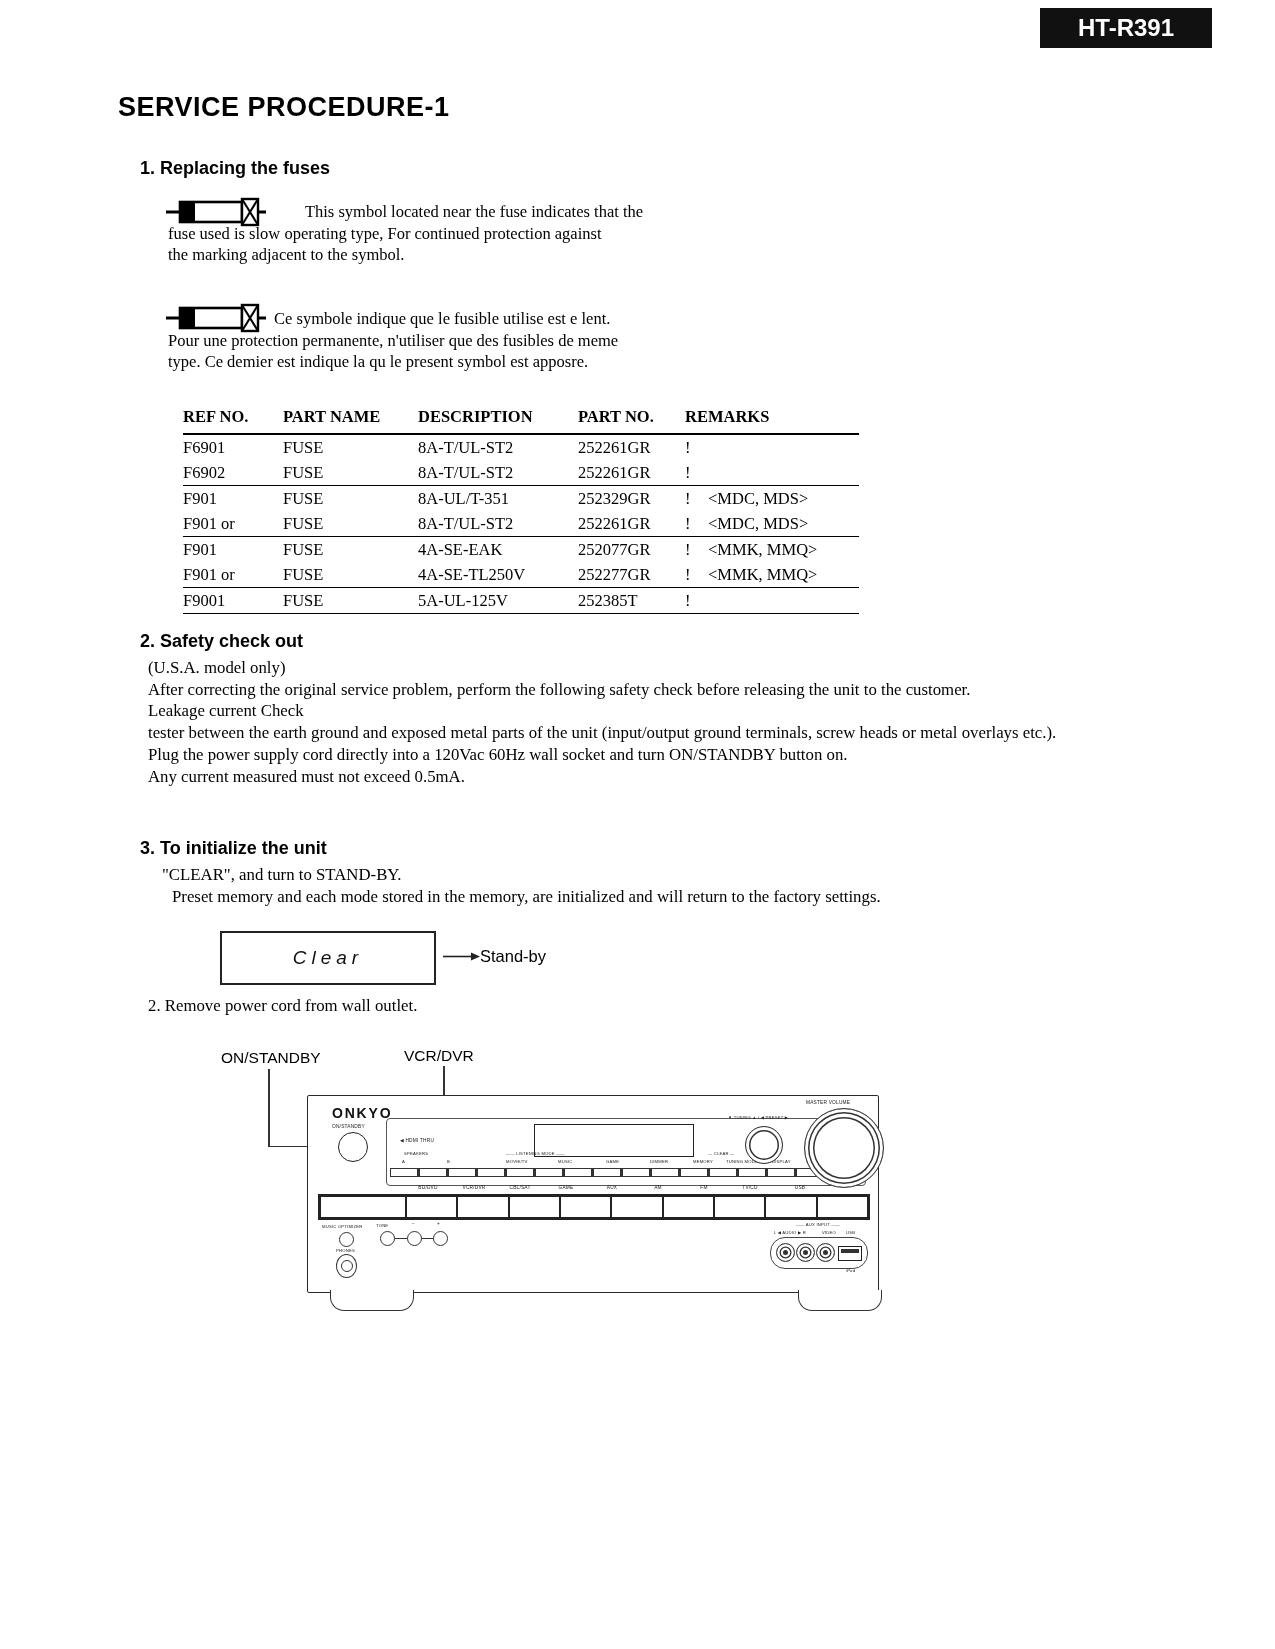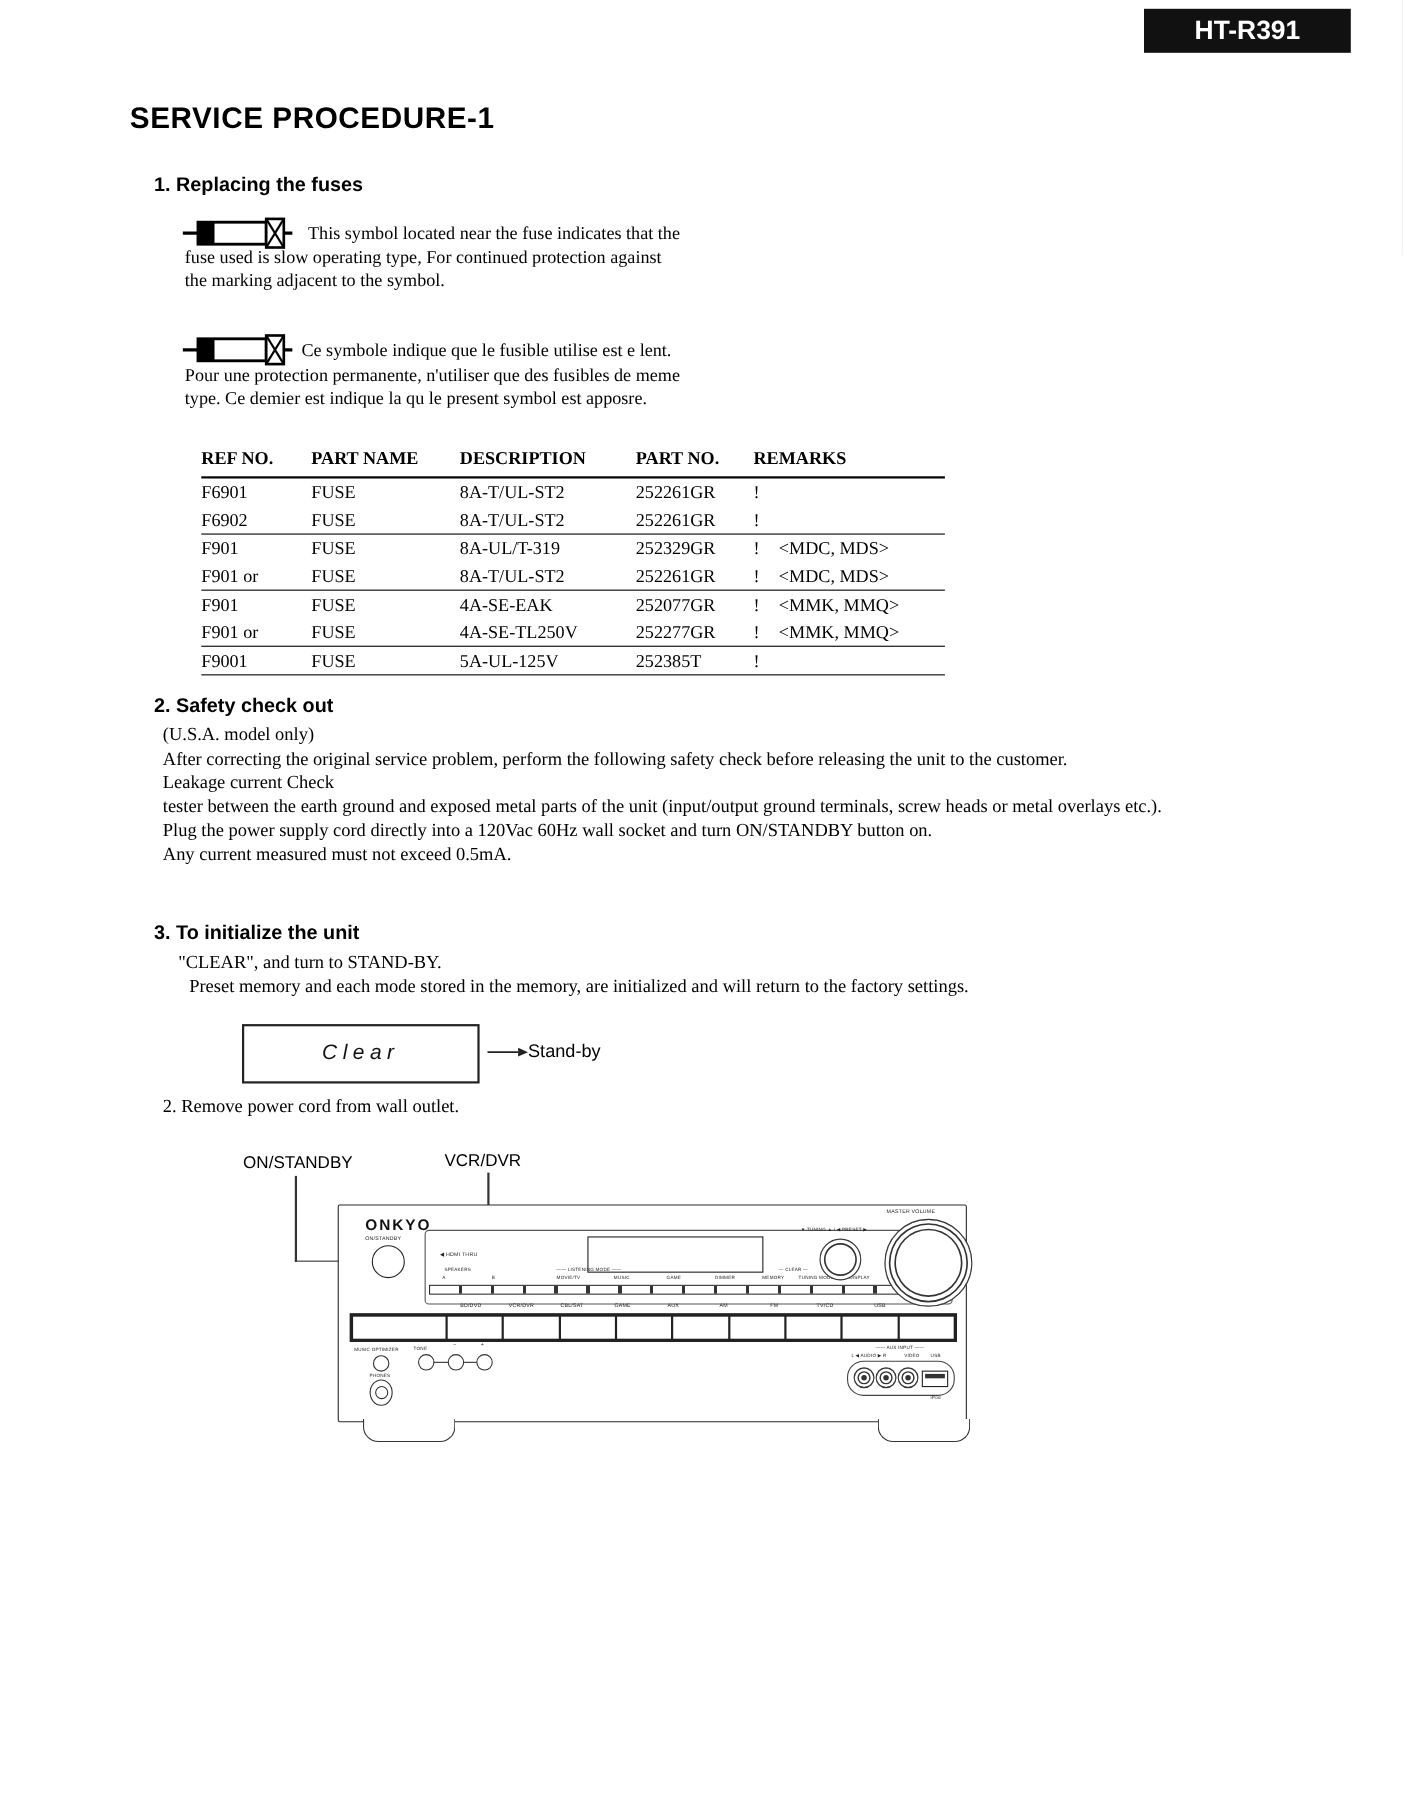--- a/index.html
+++ b/index.html
@@ -3,21 +3,21 @@
 <meta charset="utf-8">
 <style>
   html,body{margin:0;padding:0;background:#e8e8e8;}
   #page{position:relative;width:1275px;height:1649px;background:#ffffff;margin:0 auto;
         font-family:"Liberation Serif",serif;color:#000;overflow:hidden;}
   .abs{position:absolute;}
   .sans{font-family:"Liberation Sans",sans-serif;}
   .b{font-weight:bold;}
 
   
-  #model-badge{left:1040px;top:8px;width:188px;height:40px;background:#111;color:#fff;
+  #model-badge{left:1040px;top:8px;width:172px;height:40px;background:#111;color:#fff;
     display:flex;align-items:center;justify-content:center;font-size:24px;font-weight:bold;}
 
   #page-title{left:118px;top:92px;font-size:27px;letter-spacing:.5px;}
   .sec-head{font-size:18px;}
 
   
   .note{font-size:16.5px;line-height:21.7px;width:500px;}
   .fuse-ico{width:100px;height:32px;}
 
   
@@ -80,21 +80,21 @@
   <svg class="abs fuse-ico" style="left:166px;top:196px;" viewBox="0 0 100 32">
     <line x1="0" y1="16" x2="14" y2="16" stroke="#000" stroke-width="3"></line>
     <rect x="14" y="6" width="62" height="20" fill="#fff" stroke="#000" stroke-width="2.6"></rect>
     <rect x="14" y="6" width="15" height="20" fill="#000"></rect>
     <rect x="76" y="3" width="16" height="26" fill="#fff" stroke="#000" stroke-width="2.4"></rect>
     <line x1="76" y1="3" x2="92" y2="29" stroke="#000" stroke-width="2"></line>
     <line x1="92" y1="3" x2="76" y2="29" stroke="#000" stroke-width="2"></line>
     <line x1="92" y1="16" x2="100" y2="16" stroke="#000" stroke-width="3"></line>
   </svg>
   <div class="abs note" style="left:168px;top:201px;">
-    <div style="padding-left:112px;">This symbol located near the fuse indicates that the</div>
+    <div style="padding-left:112px;text-align:center;">This symbol located near the fuse indicates that the</div>
     <div>fuse used is slow operating type, For continued protection against</div>
     <div>the marking adjacent to the symbol.</div>
   </div>
 
   <svg class="abs fuse-ico" style="left:166px;top:302px;" viewBox="0 0 100 32">
     <line x1="0" y1="16" x2="14" y2="16" stroke="#000" stroke-width="3"></line>
     <rect x="14" y="6" width="62" height="20" fill="#fff" stroke="#000" stroke-width="2.6"></rect>
     <rect x="14" y="6" width="15" height="20" fill="#000"></rect>
     <rect x="76" y="3" width="16" height="26" fill="#fff" stroke="#000" stroke-width="2.4"></rect>
     <line x1="76" y1="3" x2="92" y2="29" stroke="#000" stroke-width="2"></line>
@@ -127,21 +127,21 @@
       <div>F6902</div>
         <div>FUSE</div>
         <div>8A-T/UL-ST2</div>
         <div>252261GR</div>
         <div>!</div>
         <div></div>
     </div>
     <div class="frow">
       <div>F901</div>
         <div>FUSE</div>
-        <div>8A-UL/T-319</div>
+        <div>8A-UL/T-351</div>
         <div>252329GR</div>
         <div>!</div>
         <div>&lt;MDC, MDS&gt;</div>
     </div>
     <div class="frow sep">
       <div>F901 or</div>
         <div>FUSE</div>
         <div>8A-T/UL-ST2</div>
         <div>252261GR</div>
         <div>!</div>

